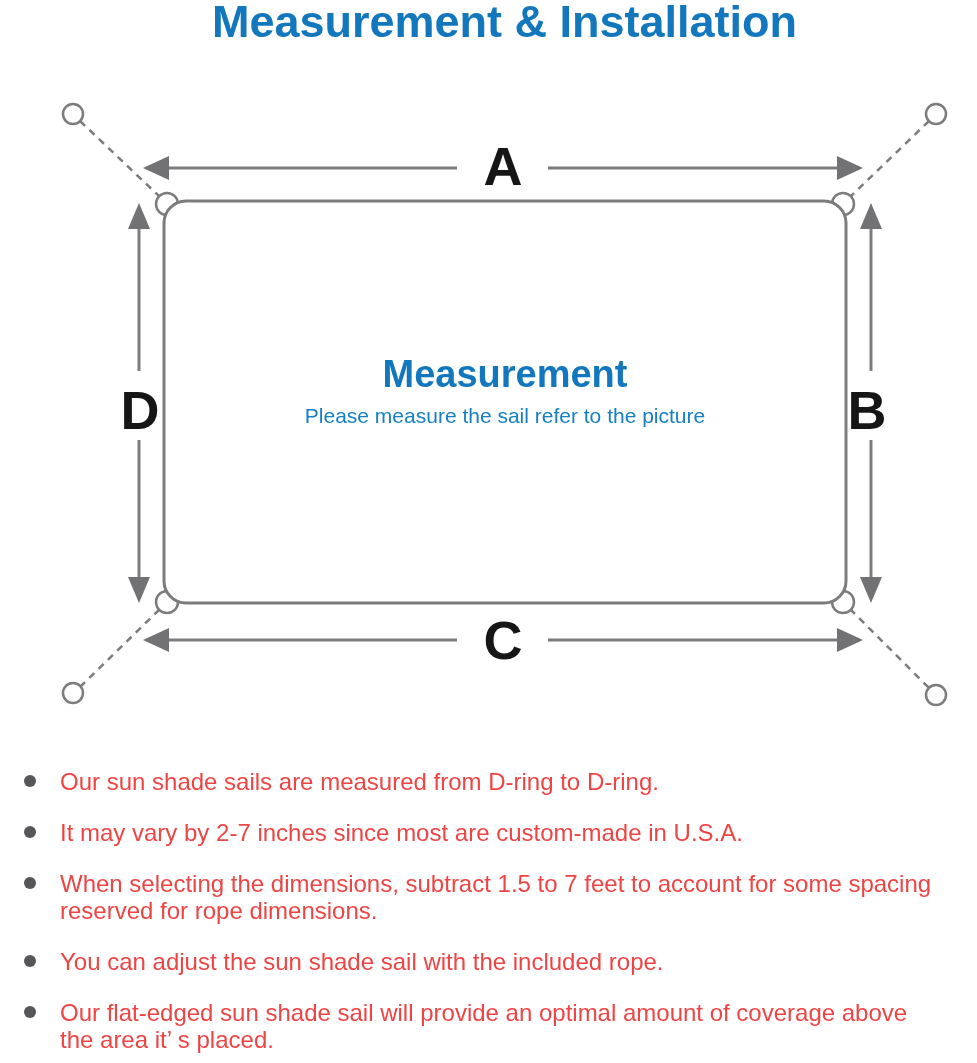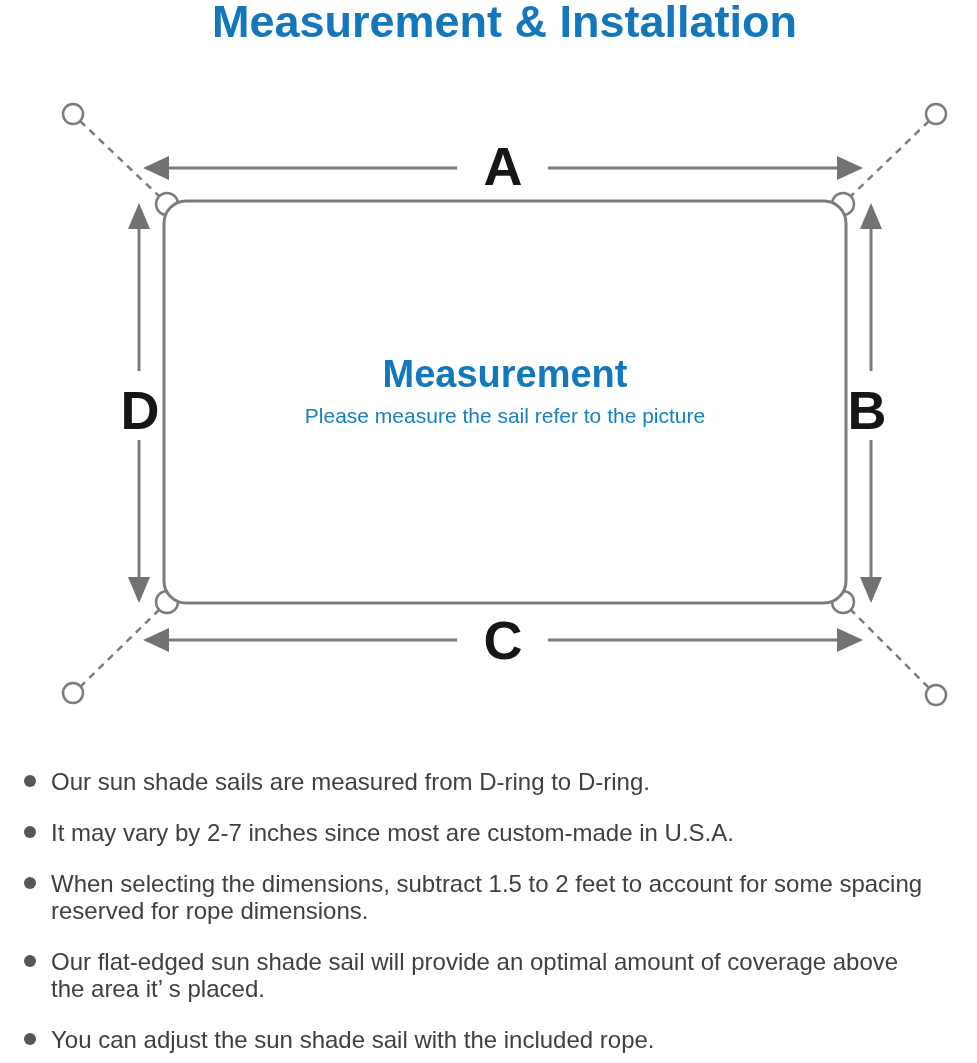--- a/index.html
+++ b/index.html
@@ -50,25 +50,25 @@
   }
   .notes {
     position: absolute;
     left: 8px;
     top: 768px;
     width: 952px;
   }
   .note {
     display: flex;
     align-items: flex-start;
-    gap: 15px;
+    gap: 24px;
     margin-bottom: 24px;
     font-size: 24px;
     line-height: 27px;
-    color: #404040;
+    color: #ef4444;
   }
   .note .dot {
     flex: none;
     width: 12px;
     height: 12px;
     border-radius: 50%;
     background: #55555A;
     margin-top: 7px;
   }
   .note .lines { flex: 1 1 auto; }
@@ -154,34 +154,34 @@
     <div class="note">
       <span class="dot"></span>
       <div class="lines">
         <div>It may vary by 2-7 inches since most are custom-made in U.S.A.</div>
       </div>
     </div>
 
     <div class="note">
       <span class="dot"></span>
       <div class="lines">
-        <div>When selecting the dimensions, subtract 1.5 to 2 feet to account for some spacing</div>
+        <div>When selecting the dimensions, subtract 1.5 to 7 feet to account for some spacing</div>
         <div>reserved for rope dimensions.</div>
+      </div>
+    </div>
+
+    <div class="note">
+      <span class="dot"></span>
+      <div class="lines">
+        <div>You can adjust the sun shade sail with the included rope.</div>
       </div>
     </div>
 
     <div class="note">
       <span class="dot"></span>
       <div class="lines">
         <div>Our flat-edged sun shade sail will provide an optimal amount of coverage above</div>
         <div>the area it’ s placed.</div>
       </div>
     </div>
 
-    <div class="note">
-      <span class="dot"></span>
-      <div class="lines">
-        <div>You can adjust the sun shade sail with the included rope.</div>
-      </div>
-    </div>
-
   </div>
 </div>
 
 </body></html>

